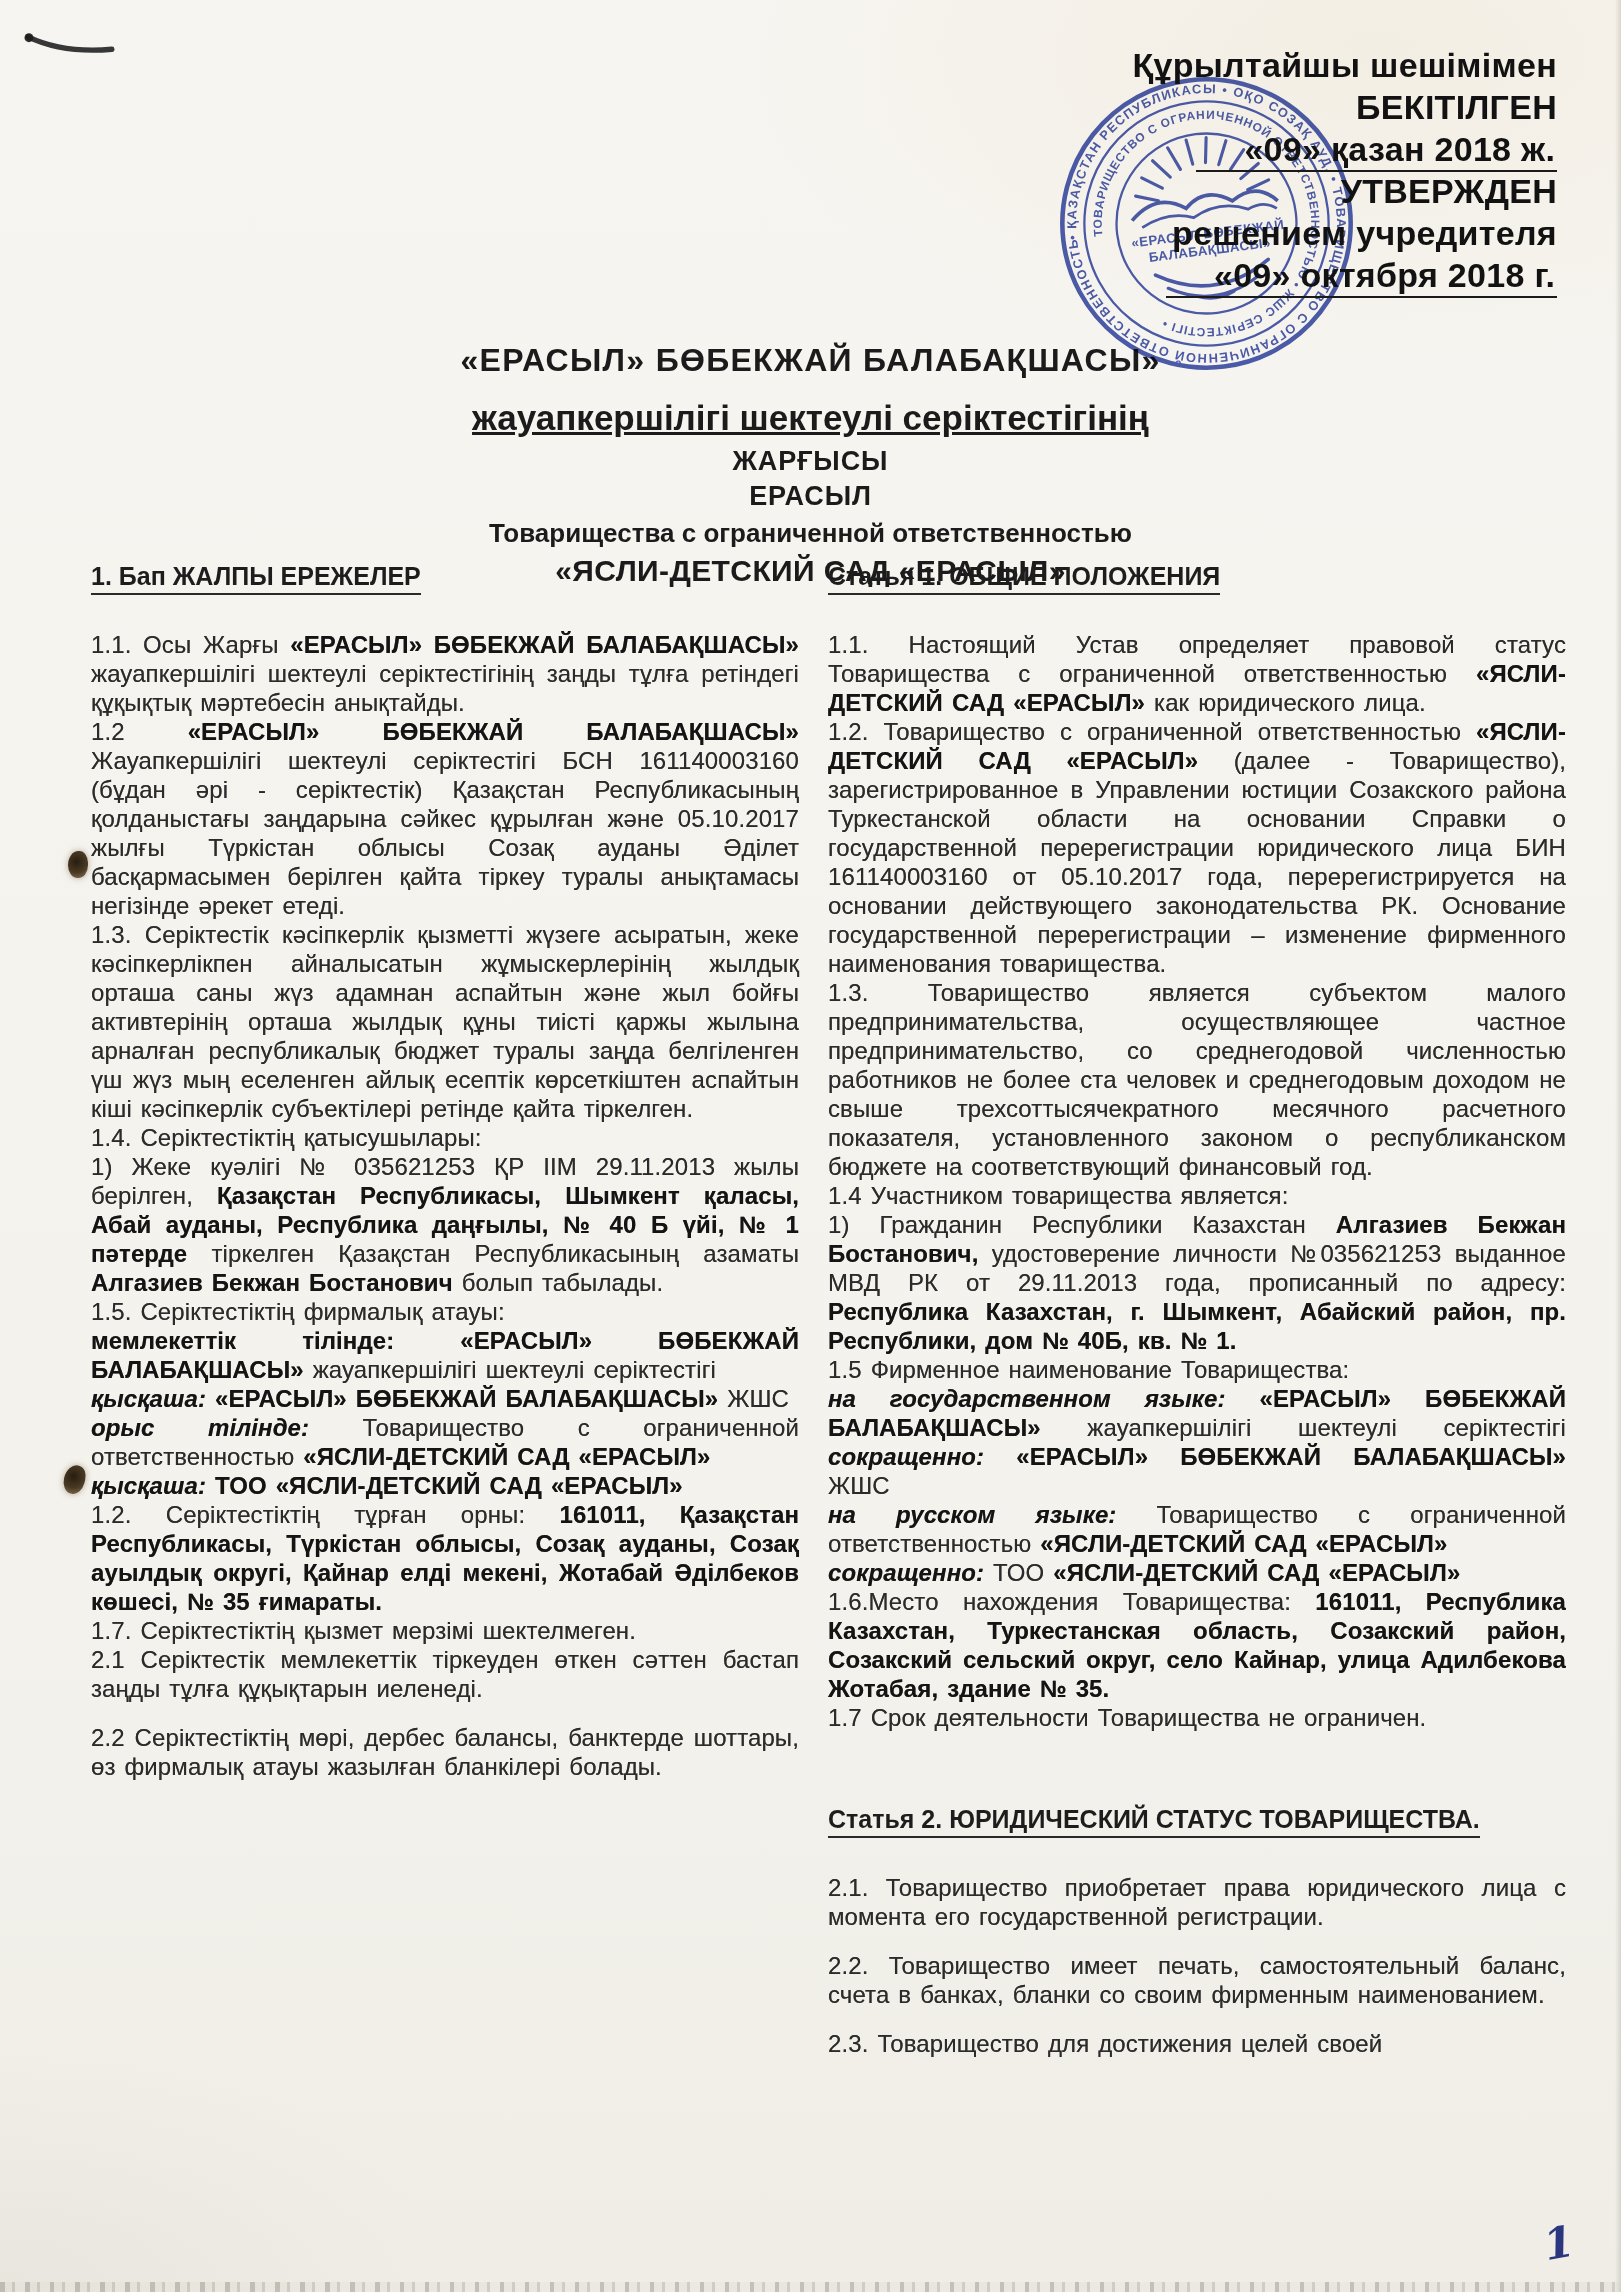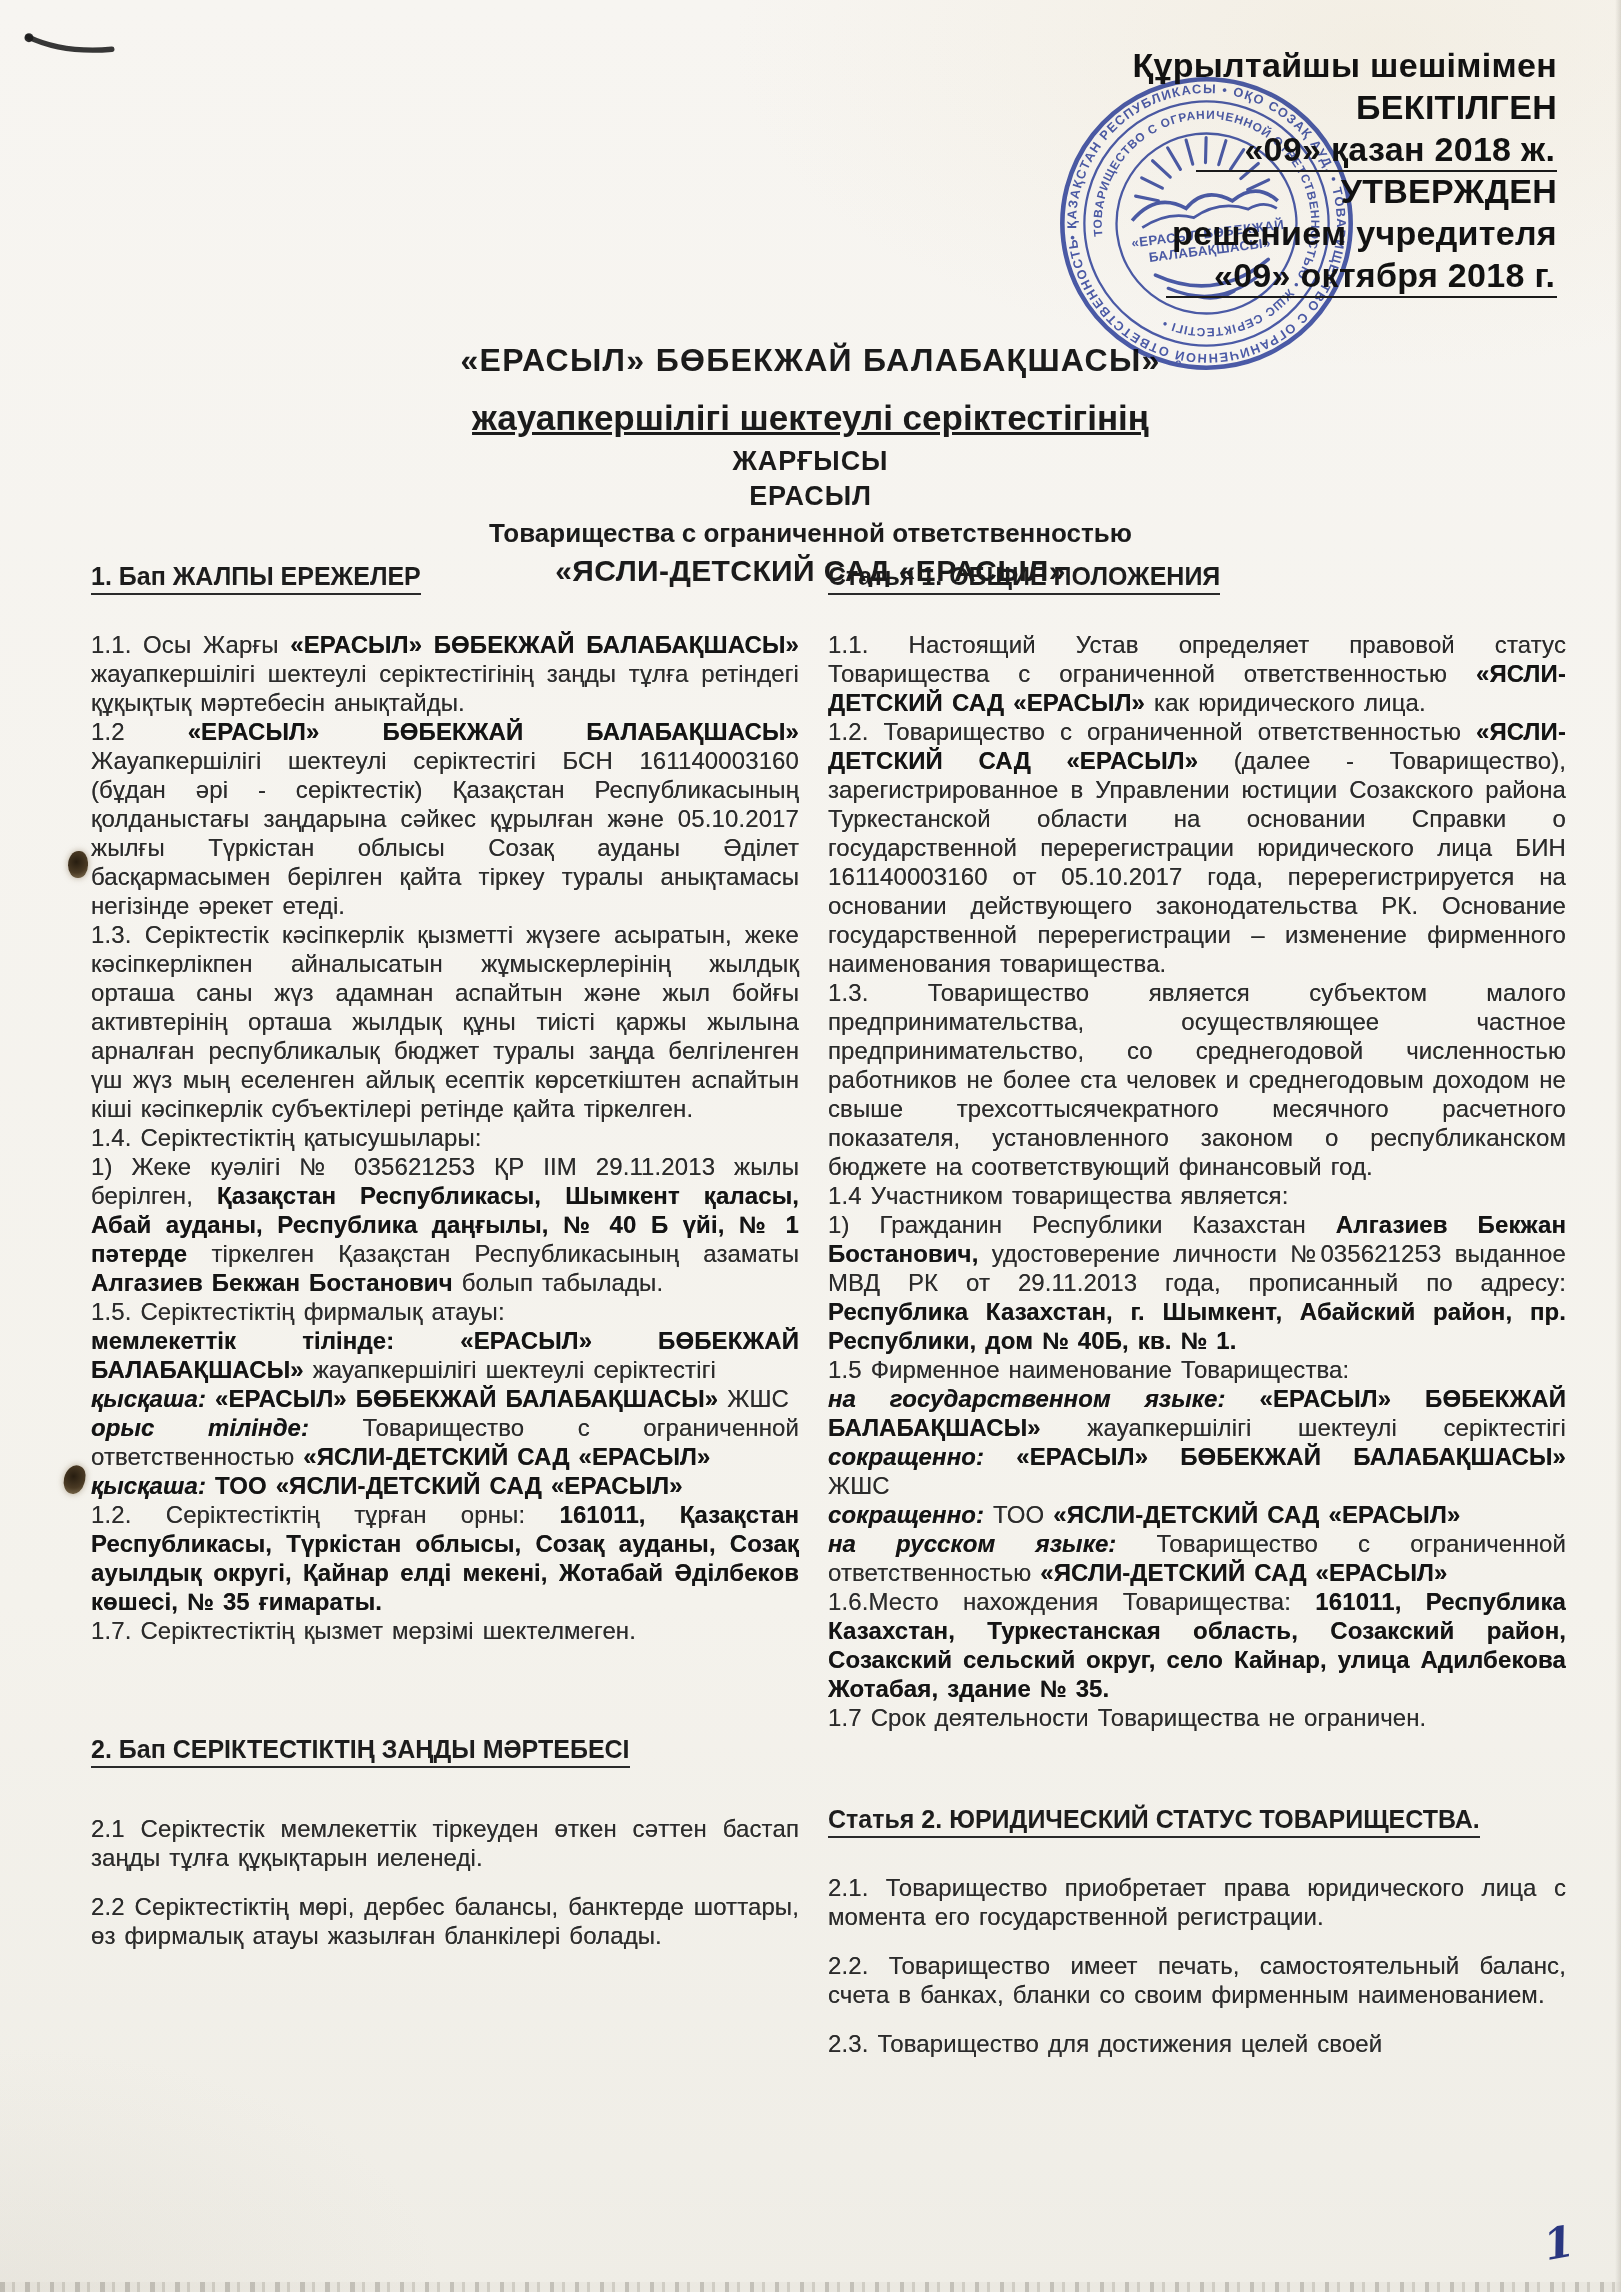--- a/index.html
+++ b/index.html
@@ -156,43 +156,40 @@
       <p><span>1.4.  Серіктестіктің қатысушылары:</span></p>
       <p><span>1)  Жеке куәлігі № 035621253 ҚР ІІМ 29.11.2013 жылы берілген, </span><span class="b">Қазақстан Республикасы, Шымкент қаласы, Абай ауданы, Республика даңғылы, № 40 Б үйі, № 1 пәтерде</span><span> тіркелген Қазақстан Республикасының азаматы </span><span class="b">Алгазиев Бекжан Бостанович</span><span> болып табылады.</span></p>
       <p><span>1.5. Серіктестіктің фирмалық атауы:</span></p>
       <p><span class="b">мемлекеттік тілінде: </span><span class="b">«ЕРАСЫЛ» БӨБЕКЖАЙ БАЛАБАҚШАСЫ»</span><span> жауапкершілігі шектеулі серіктестігі</span></p>
       <p><span class="b i">қысқаша: </span><span class="b">«ЕРАСЫЛ» БӨБЕКЖАЙ БАЛАБАҚШАСЫ»</span><span> ЖШС</span></p>
       <p><span class="b i">орыс тілінде: </span><span>Товарищество с ограниченной ответственностью </span><span class="b">«ЯСЛИ-ДЕТСКИЙ САД «ЕРАСЫЛ»</span></p>
       <p><span class="b i">қысқаша: </span><span class="b">ТОО «ЯСЛИ-ДЕТСКИЙ САД «ЕРАСЫЛ»</span></p>
       <p><span>1.2. Серіктестіктің тұрған орны: </span><span class="b">161011, Қазақстан Республикасы, Түркістан облысы, Созақ ауданы, Созақ ауылдық округі, Қайнар елді мекені, Жотабай Әділбеков көшесі, № 35 ғимараты.</span></p>
       <p><span>1.7. Серіктестіктің қызмет мерзімі шектелмеген.</span></p>
     </div>
-  <div class="col-heading h2x">
-    <span class="hu">2. Бап СЕРІКТЕСТІКТІҢ ЗАҢДЫ МӘРТЕБЕСІ</span>
-  </div>
   <div class="paras spaced">
       <p><span>2.1 Серіктестік мемлекеттік тіркеуден өткен сәттен бастап заңды тұлға құқықтарын иеленеді.</span></p>
       <p><span>2.2 Серіктестіктің мөрі, дербес балансы, банктерде шоттары, өз фирмалық атауы жазылған бланкілері болады.</span></p>
     </div>
 </div>
 
 <div class="col col-right">
   <div class="col-heading">
     <span class="hu">Статья 1. ОБЩИЕ ПОЛОЖЕНИЯ</span>
   </div>
   <div class="paras">
       <p><span>1.1. Настоящий Устав определяет правовой статус Товарищества с ограниченной ответственностью </span><span class="b">«ЯСЛИ-ДЕТСКИЙ САД «ЕРАСЫЛ»</span><span> как юридического лица.</span></p>
       <p><span>1.2. Товарищество с ограниченной ответственностью </span><span class="b">«ЯСЛИ-ДЕТСКИЙ САД «ЕРАСЫЛ»</span><span> (далее - Товарищество), зарегистрированное в Управлении юстиции Созакского района Туркестанской области на основании Справки о государственной перерегистрации юридического лица БИН 161140003160 от 05.10.2017 года, перерегистрируется на основании действующего законодательства РК. Основание государственной перерегистрации – изменение фирменного наименования товарищества.</span></p>
       <p><span>1.3. Товарищество является субъектом малого предпринимательства, осуществляющее частное предпринимательство, со среднегодовой численностью работников не более ста человек и среднегодовым доходом не свыше трехсоттысячекратного месячного расчетного показателя, установленного законом о республиканском бюджете на соответствующий финансовый год.</span></p>
       <p><span>1.4  Участником товарищества является:</span></p>
       <p><span>1) Гражданин Республики Казахстан </span><span class="b">Алгазиев Бекжан Бостанович,</span><span> удостоверение личности №035621253 выданное МВД РК от 29.11.2013 года, прописанный по адресу: </span><span class="b">Республика Казахстан, г. Шымкент, Абайский район, пр. Республики, дом № 40Б, кв. № 1.</span></p>
       <p><span>1.5  Фирменное наименование Товарищества:</span></p>
       <p><span class="b i">на государственном языке: </span><span class="b">«ЕРАСЫЛ» БӨБЕКЖАЙ БАЛАБАҚШАСЫ»</span><span> жауапкершілігі шектеулі серіктестігі </span><span class="b i">сокращенно: </span><span class="b">«ЕРАСЫЛ» БӨБЕКЖАЙ БАЛАБАҚШАСЫ»</span><span> ЖШС</span></p>
+      <p><span class="b i">на русском языке: </span><span>Товарищество с ограниченной ответственностью </span><span class="b">«ЯСЛИ-ДЕТСКИЙ САД «ЕРАСЫЛ»</span></p>
       <p><span class="b i">сокращенно: </span><span>ТОО </span><span class="b">«ЯСЛИ-ДЕТСКИЙ САД «ЕРАСЫЛ»</span></p>
-      <p><span class="b i">на русском языке: </span><span>Товарищество с ограниченной ответственностью </span><span class="b">«ЯСЛИ-ДЕТСКИЙ САД «ЕРАСЫЛ»</span></p>
       <p><span>1.6.Место нахождения Товарищества: </span><span class="b">161011, Республика Казахстан, Туркестанская область, Созакский район, Созакский сельский округ, село Кайнар, улица Адилбекова Жотабая, здание № 35.</span></p>
       <p><span>1.7  Срок деятельности Товарищества не ограничен.</span></p>
     </div>
   <div class="col-heading h2x">
     <span class="hu">Статья 2. ЮРИДИЧЕСКИЙ СТАТУС ТОВАРИЩЕСТВА.</span>
   </div>
   <div class="paras spaced">
       <p><span>2.1. Товарищество приобретает права юридического лица с момента его государственной регистрации.</span></p>
       <p><span>2.2. Товарищество имеет печать, самостоятельный баланс, счета в банках, бланки со своим фирменным наименованием.</span></p>
       <p><span>2.3. Товарищество для достижения целей своей</span></p>

